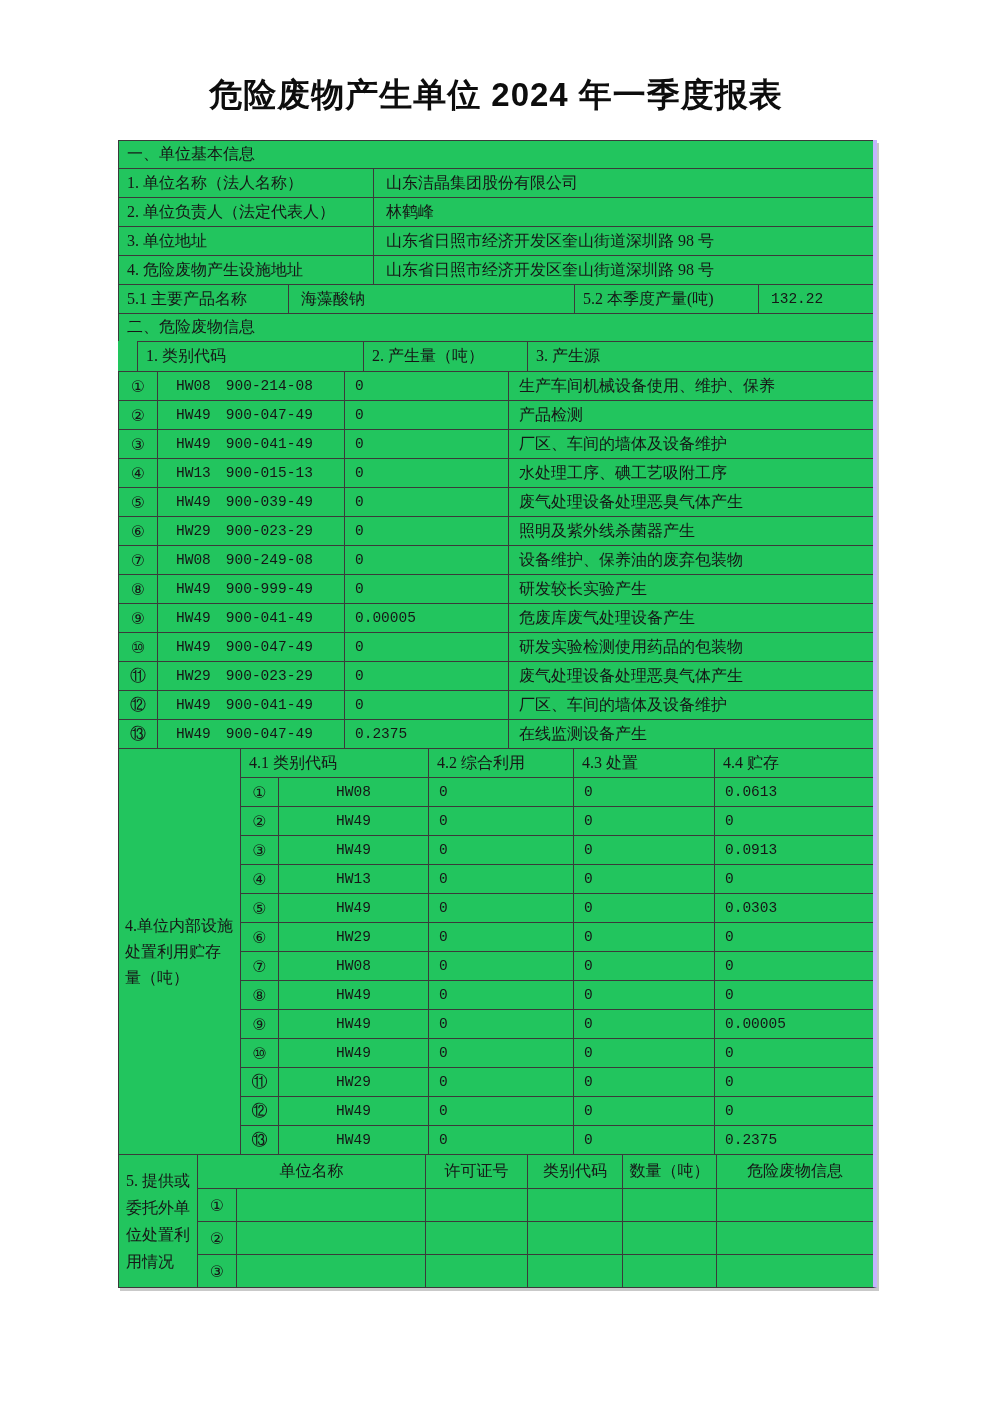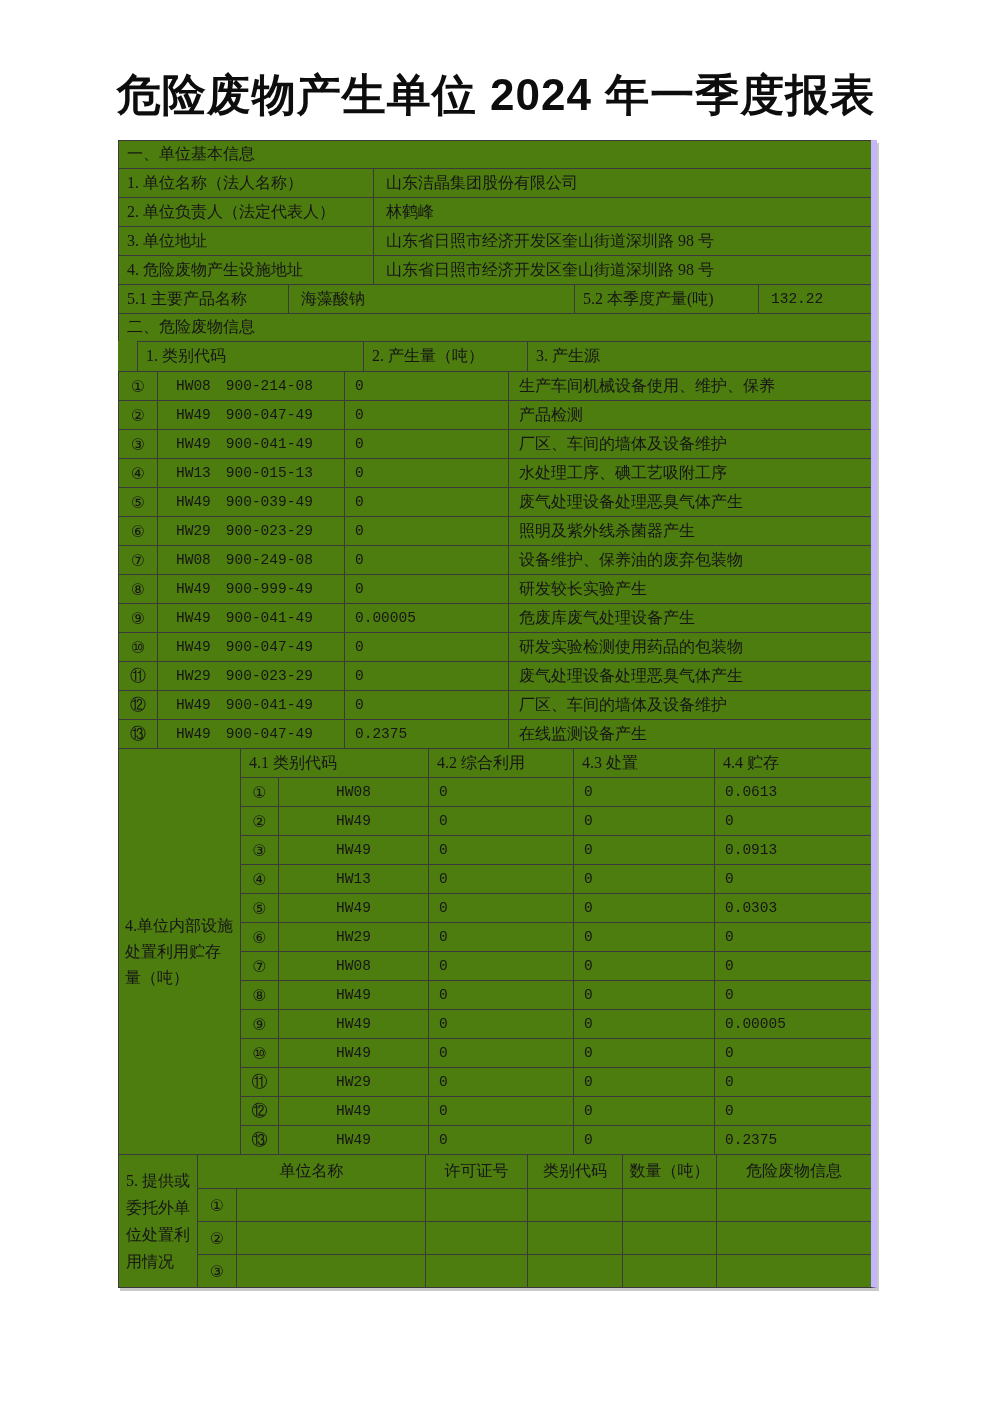--- a/index.html
+++ b/index.html
@@ -13,31 +13,31 @@
     color: #161616;
     font-size: 16px;
     overflow: hidden;
   }
   .title {
     padding-top: 70px;
     line-height: 50px;
     text-align: center;
     font-family: "Liberation Sans", "DejaVu Sans", sans-serif;
     font-weight: 700;
-    font-size: 44px;
+    font-size: 33px;
     letter-spacing: 1px;
     color: #0d0d0d;
   }
   .tbl {
     margin: 20px 0 0 118px;
     width: 759px;
-    border-right: 6px solid #c4b5fd;
+    border-right: 4px solid #c4b5fd;
     border-bottom: 1px solid #3a3a3a;
     box-shadow: 2px 3px 0 0 #c9c9c9;
-    background: #4d7c0f;
+    background: #22c55e;
   }
   .row { display: grid; }
   .h28 { height: 28px; }
   .h29 { height: 29px; }
   .h30 { height: 30px; }
   .h33 { height: 33px; }
   .h34 { height: 34px; }
   .cell {
     border-left: 1px solid #3a3a3a;
     border-top: 1px solid #3a3a3a;

